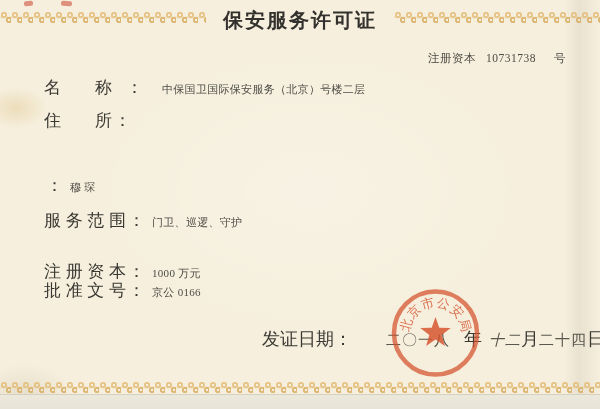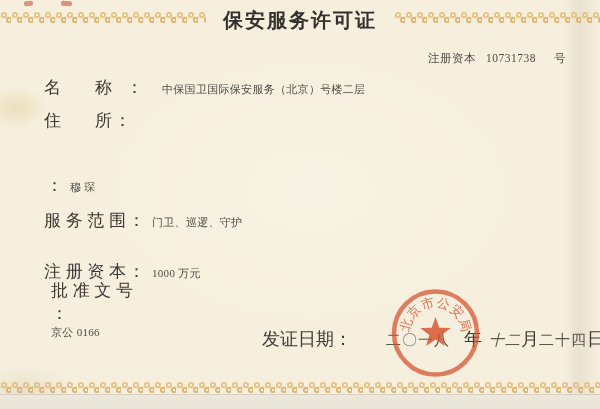--- a/index.html
+++ b/index.html
@@ -50,21 +50,21 @@
   .lbl{font-size:17px;color:#3a3833;display:inline-block;}
   .lbl-2{width:68px;text-align:justify;text-align-last:justify;}
   .lbl-4{width:82px;text-align:justify;text-align-last:justify;}
   .colon{font-size:17px;color:#3a3833;margin-left:2px;}
   .val{font-size:11px;color:#4d4b45;margin-left:7px;letter-spacing:.3px;}
   .row.r-name{top:76px;gap:12px;}
   .row.r-address{top:109px;}
   .row.r-legal{top:174px;}
   .row.r-scope{top:209px;}
   .row.r-capital{top:260px;justify-content:flex-end;}
-  .row.r-approval{top:279px;flex-direction:column;}
+  .row.r-approval{top:279px;}
   
   .issuer{position:absolute;left:262px;top:311px;color:#3a3833;}
   .issuer .line1{font-size:18px;letter-spacing:1px;}
   .issuer .line2{margin-top:16px;font-size:18px;display:flex;align-items:baseline;white-space:nowrap;}
   .date-sm{font-size:15px;color:#5a574f;letter-spacing:1px;}
   .date-unit{font-size:18px;color:#3a3833;}
   .g1{margin-left:34px;} .g2{margin-left:14px;} .g3{margin-left:7px;font-style:italic;}
   
   .seal{position:absolute;left:388px;top:286px;pointer-events:none;}
 </style>

